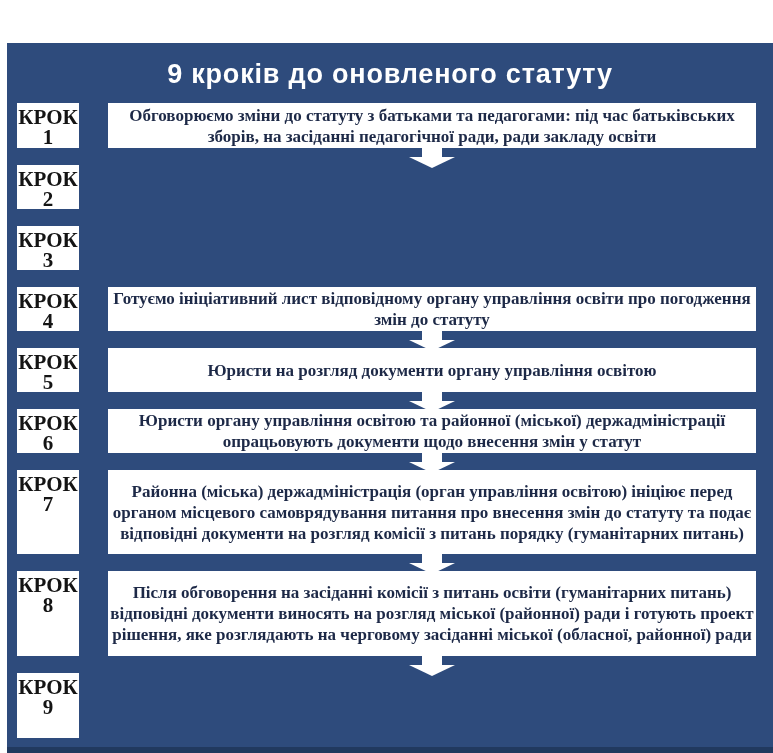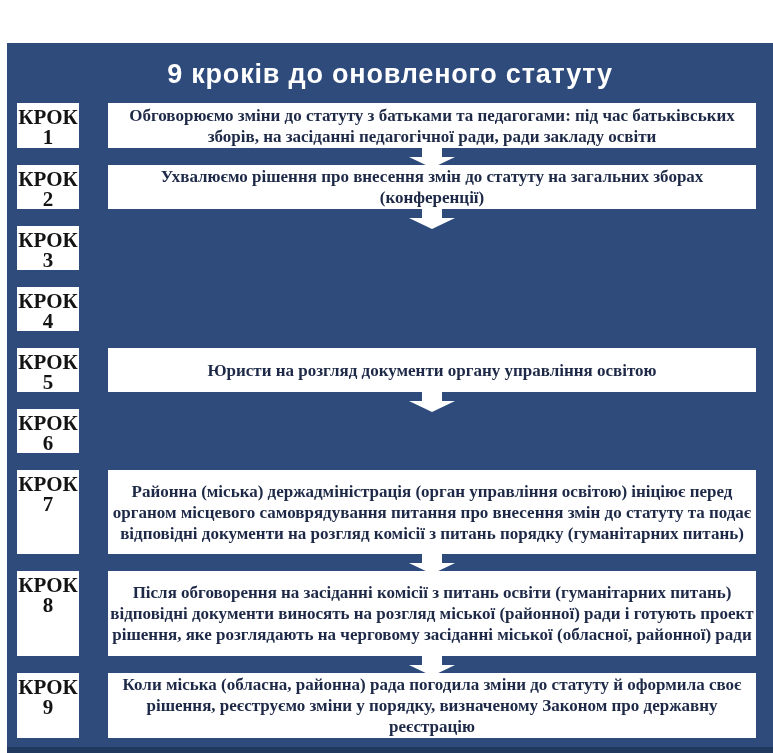--- a/index.html
+++ b/index.html
@@ -123,41 +123,41 @@
         <div class="arrow-head"></div>
       </div>
     </div>
   </div>
 
   <div class="row" style="min-height: 43px;">
     <div class="step-box">
       <span class="step-label">КРОК</span>
       <span class="step-number">2</span>
     </div>
-    <div class="content-box">
-      <p class="content-text">Ухвалюємо рішення про внесення змін до статуту на загальних зборах (конференції)</p>
-      <div class="arrow">
-        <div class="arrow-stem"></div>
-        <div class="arrow-head"></div>
-      </div>
-    </div>
   </div>
 
   <div class="row" style="min-height: 42px;">
     <div class="step-box">
       <span class="step-label">КРОК</span>
       <span class="step-number">3</span>
     </div>
   </div>
 
   <div class="row" style="min-height: 42px;">
     <div class="step-box">
       <span class="step-label">КРОК</span>
       <span class="step-number">4</span>
     </div>
+    <div class="content-box">
+      <p class="content-text">Готуємо ініціативний лист відповідному органу управління освіти про погодження змін до статуту</p>
+      <div class="arrow">
+        <div class="arrow-stem"></div>
+        <div class="arrow-head"></div>
+      </div>
+    </div>
   </div>
 
   <div class="row" style="min-height: 43px;">
     <div class="step-box">
       <span class="step-label">КРОК</span>
       <span class="step-number">5</span>
     </div>
     <div class="content-box">
       <p class="content-text">Юристи на розгляд документи органу управління освітою</p>
       <div class="arrow">
@@ -165,20 +165,27 @@
         <div class="arrow-head"></div>
       </div>
     </div>
   </div>
 
   <div class="row" style="min-height: 43px;">
     <div class="step-box">
       <span class="step-label">КРОК</span>
       <span class="step-number">6</span>
     </div>
+    <div class="content-box">
+      <p class="content-text">Юристи органу управління освітою та районної (міської) держадміністрації опрацьовують документи щодо внесення змін у статут</p>
+      <div class="arrow">
+        <div class="arrow-stem"></div>
+        <div class="arrow-head"></div>
+      </div>
+    </div>
   </div>
 
   <div class="row" style="min-height: 84px;">
     <div class="step-box">
       <span class="step-label">КРОК</span>
       <span class="step-number">7</span>
     </div>
     <div class="content-box">
       <p class="content-text">Районна (міська) держадміністрація (орган управління освітою) ініціює перед органом місцевого самоврядування питання про внесення змін до статуту та подає відповідні документи на розгляд комісії з питань порядку (гуманітарних питань)</p>
       <div class="arrow">
@@ -200,20 +207,16 @@
         <div class="arrow-head"></div>
       </div>
     </div>
   </div>
 
   <div class="row" style="min-height: 65px;">
     <div class="step-box">
       <span class="step-label">КРОК</span>
       <span class="step-number">9</span>
     </div>
-    <div class="content-box">
-      <p class="content-text">Коли міська (обласна, районна) рада погодила зміни до статуту й оформила своє рішення, реєструємо зміни у порядку, визначеному Законом про державну реєстрацію</p>
-
-    </div>
   </div>
 </div>
   </div>
 </div>
 
 </body></html>

